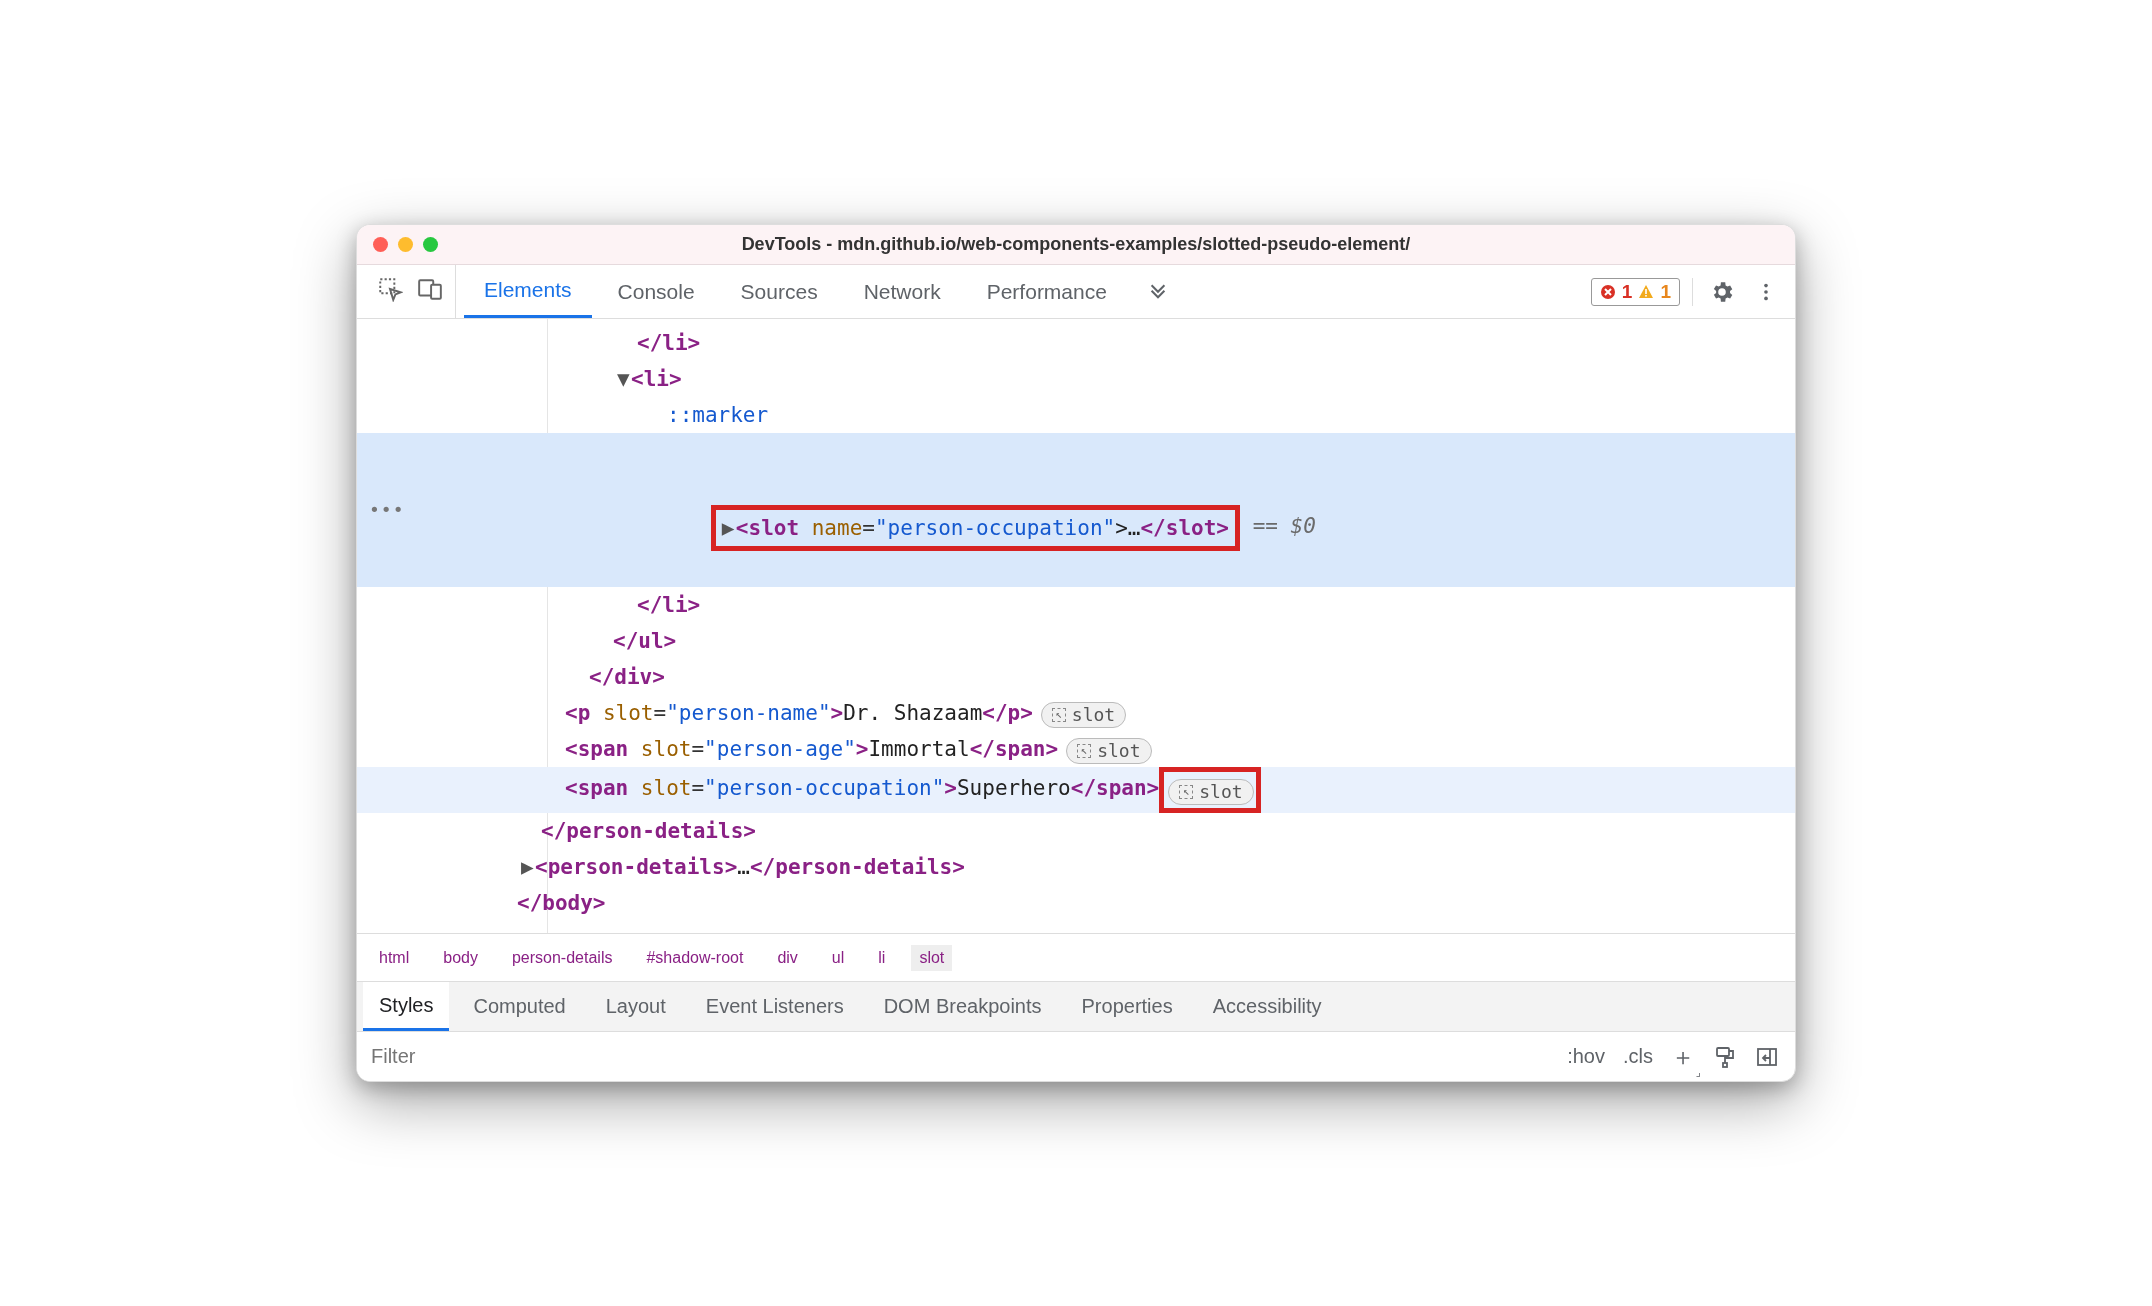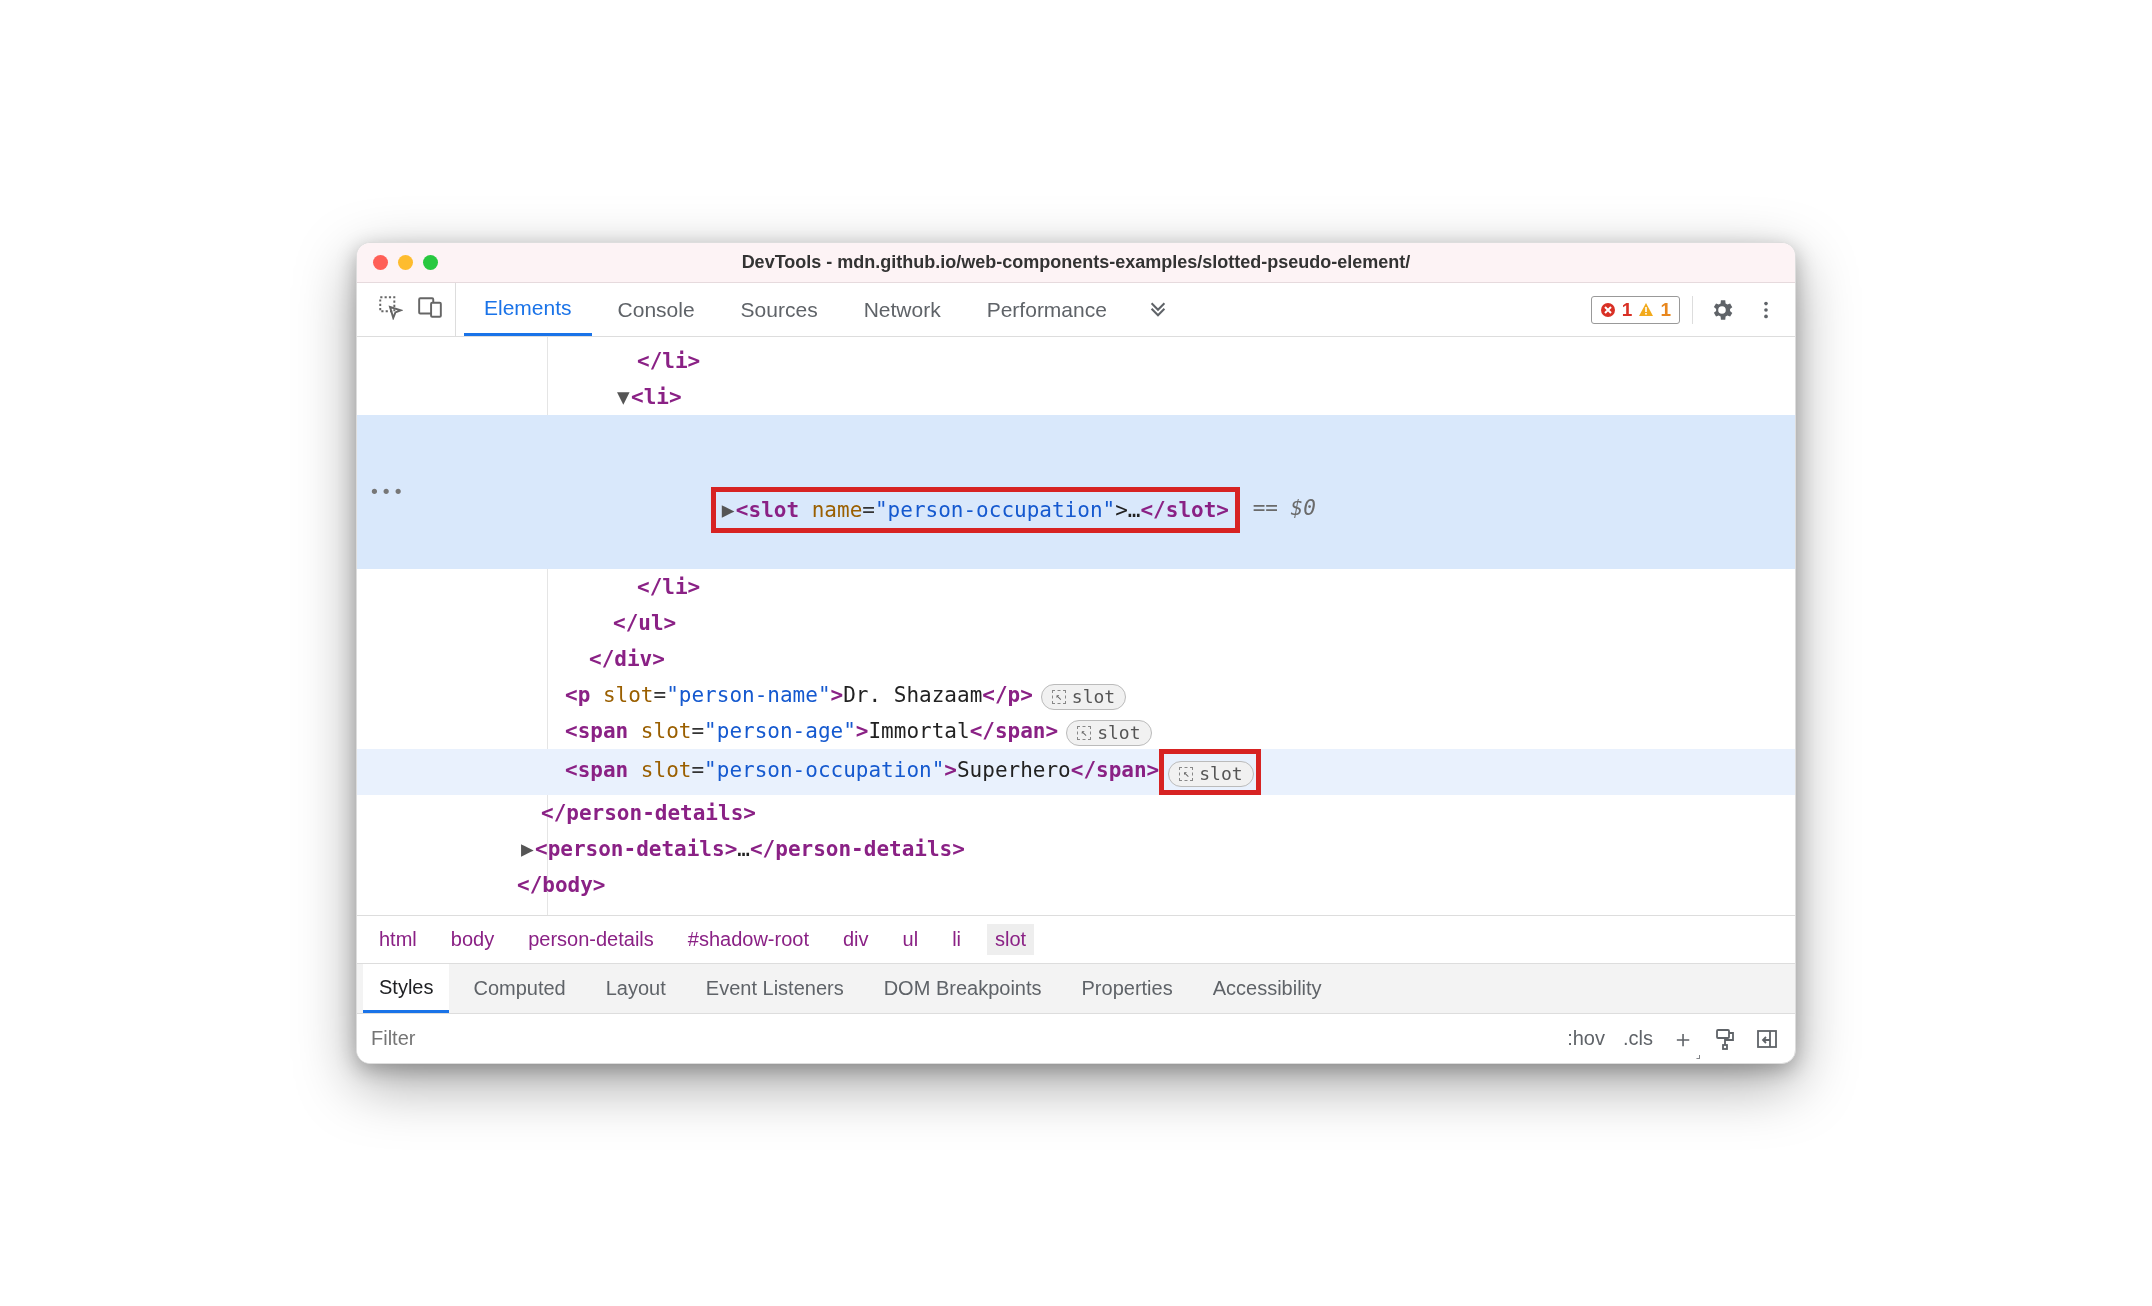--- a/index.html
+++ b/index.html
@@ -141,21 +141,21 @@
   .slot-pill .sq {
     width: 14px; height: 14px; border: 1px dashed #888; display:inline-flex;
     align-items:center; justify-content:center; font-size:11px; color:#666;
   }
   
   .crumb {
     border-top: 1px solid #ddd;
     height: 48px;
     display: flex; align-items: center;
     padding: 0 14px; gap: 18px;
-    font-size: 20px;
+    font-size: 16px;
   }
   .crumb span { color: #8a2185; cursor: pointer; padding: 4px 8px; }
   .crumb span.active { background: #eee; }
   
   .subtabs {
     border-top: 1px solid #ddd;
     height: 50px;
     background: #f3f3f3;
     display: flex; 
     padding: 0 6px; gap: 8px;
@@ -259,20 +259,21 @@
     </div>
   </div>
 
   <div class="dom-area">
     <div class="tree-line" style="left:190px"></div>
 
     <div class="row"><span class="content" style="padding-left:280px"><span class="tag">&lt;/li&gt;</span></span></div>
 
     <div class="row"><span class="content" style="padding-left:260px"><span class="arrow">▼</span><span class="tag">&lt;li&gt;</span></span></div>
 
+    <div class="row"><span class="content" style="padding-left:310px"><span class="marker">::marker</span></span></div>
 
     <div class="row selected">
       <div class="gutter"><span class="ellipsis-gutter">•••</span></div>
       <span class="content" style="padding-left:278px"><span class="red-box"><span class="arrow">▶</span><span class="tag">&lt;slot </span><span class="attr-name">name</span><span class="attr-eq">=</span><span class="attr-val">"person-occupation"</span><span class="text">&gt;…</span><span class="tag">&lt;/slot&gt;</span></span><span class="selvar"> == $0</span></span>
     </div>
 
     <div class="row"><span class="content" style="padding-left:280px"><span class="tag">&lt;/li&gt;</span></span></div>
     <div class="row"><span class="content" style="padding-left:256px"><span class="tag">&lt;/ul&gt;</span></span></div>
     <div class="row"><span class="content" style="padding-left:232px"><span class="tag">&lt;/div&gt;</span></span></div>
 

